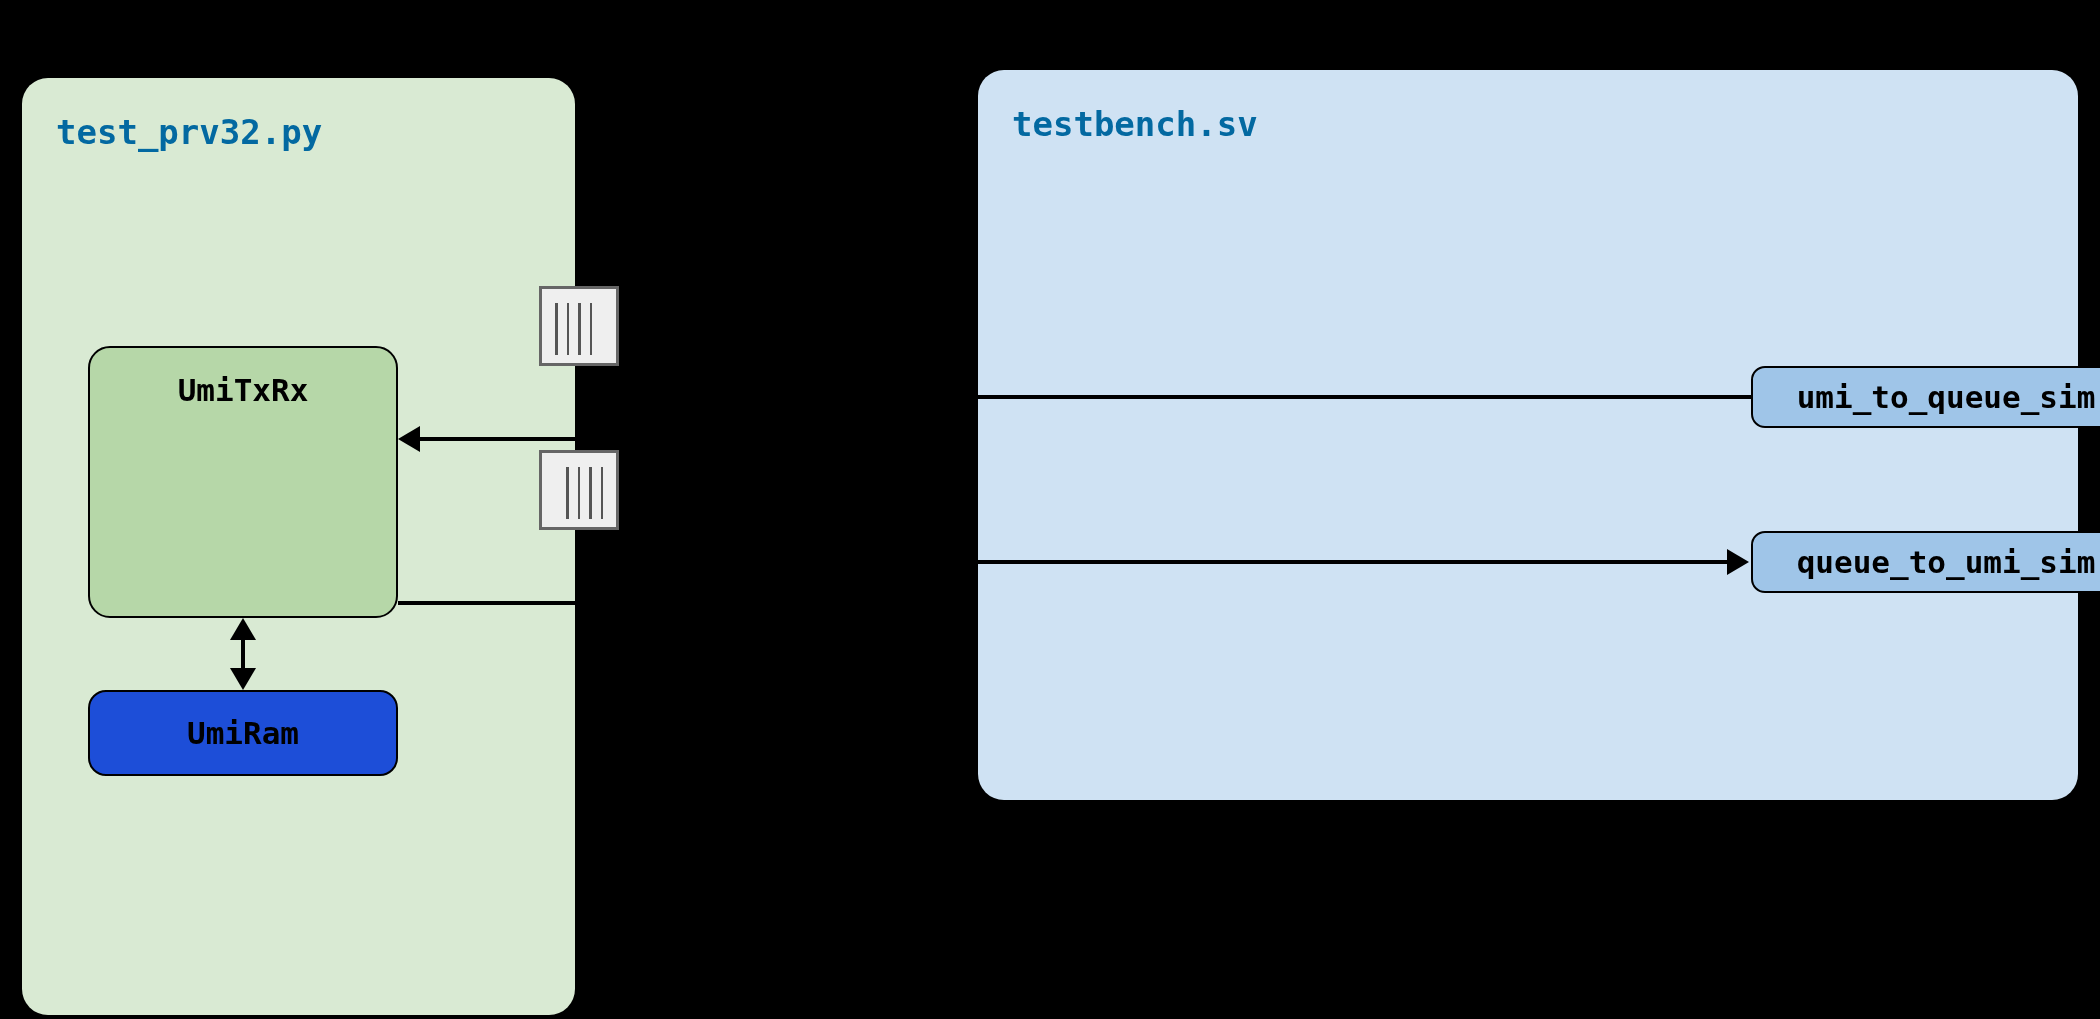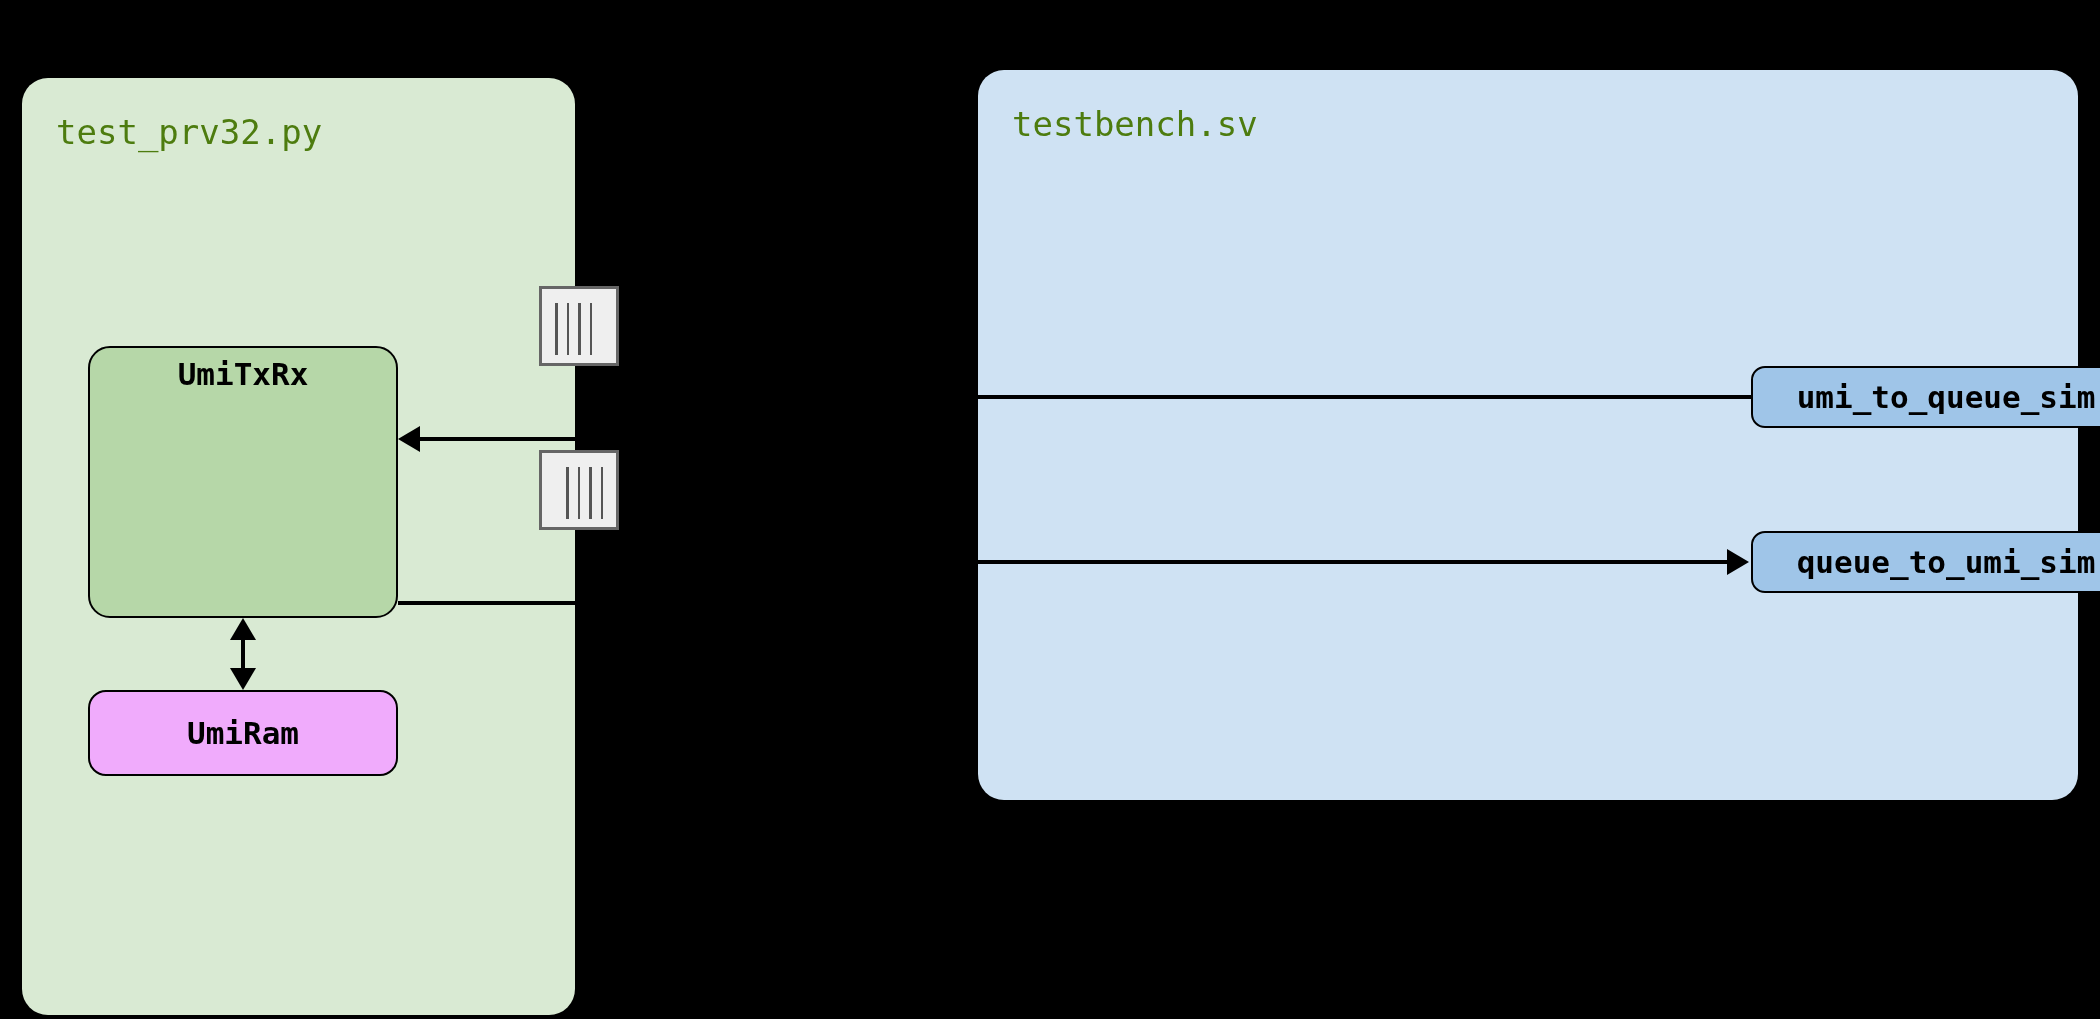--- a/index.html
+++ b/index.html
@@ -40,22 +40,22 @@
     width: 1100px;
     height: 730px;
     background: #cfe2f3;
   }
 
   .group-title {
     position: absolute;
     left: 34px;
     top: 34px;
     font-size: 34px;
-    font-weight: normal;
-    color: #4d7c0f;
+    font-weight: bold;
+    color: #0369a1;
     letter-spacing: 0px;
     white-space: nowrap;
   }
 
   
   .node {
     position: absolute;
     box-sizing: border-box;
     border: 2.5px solid #000000;
     display: flex;
@@ -70,29 +70,29 @@
   }
 
   #node-umitxrx {
     left: 66px;
     top: 268px;
     width: 310px;
     height: 272px;
     border-radius: 22px;
     background: #b6d7a8;
   }
-  #node-umitxrx .node-label { margin-top: 8px; }
+  #node-umitxrx .node-label { margin-top: 24px; }
 
   #node-umiram {
     left: 66px;
     top: 612px;
     width: 310px;
     height: 86px;
     border-radius: 18px;
-    background: #f0abfc;
+    background: #1d4ed8;
     align-items: center;
   }
 
   #node-umi-to-queue {
     left: 773px;
     top: 296px;
     width: 390px;
     height: 62px;
     border-radius: 14px;
     background: #9fc5e8;

